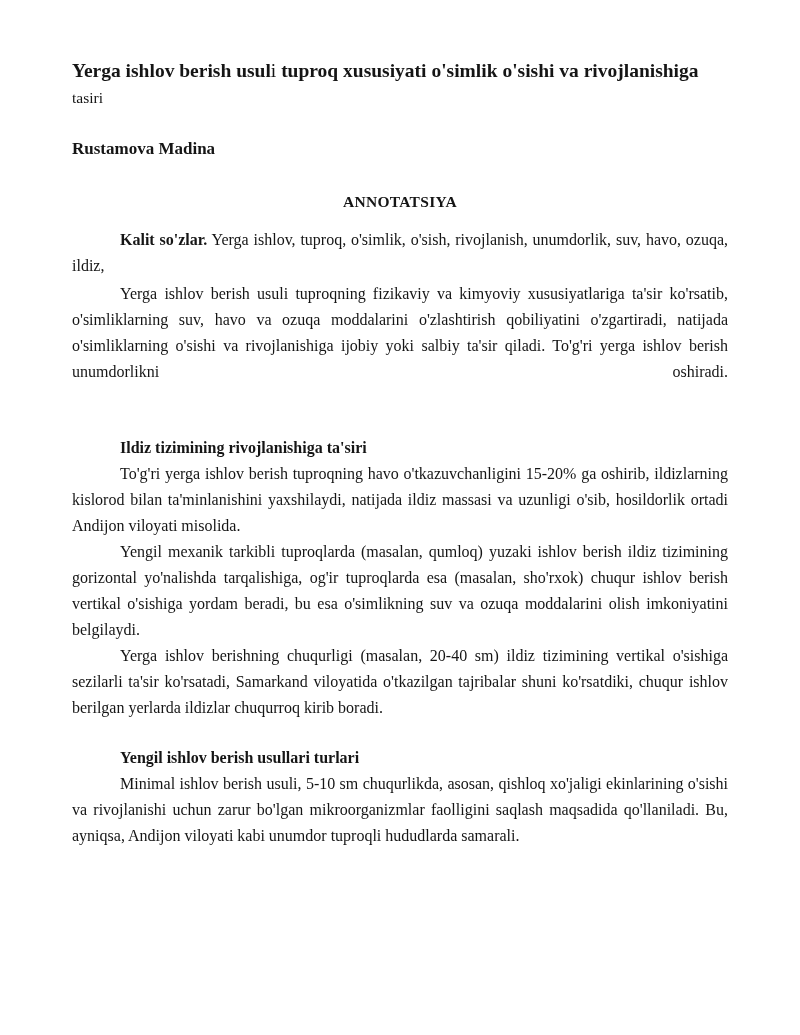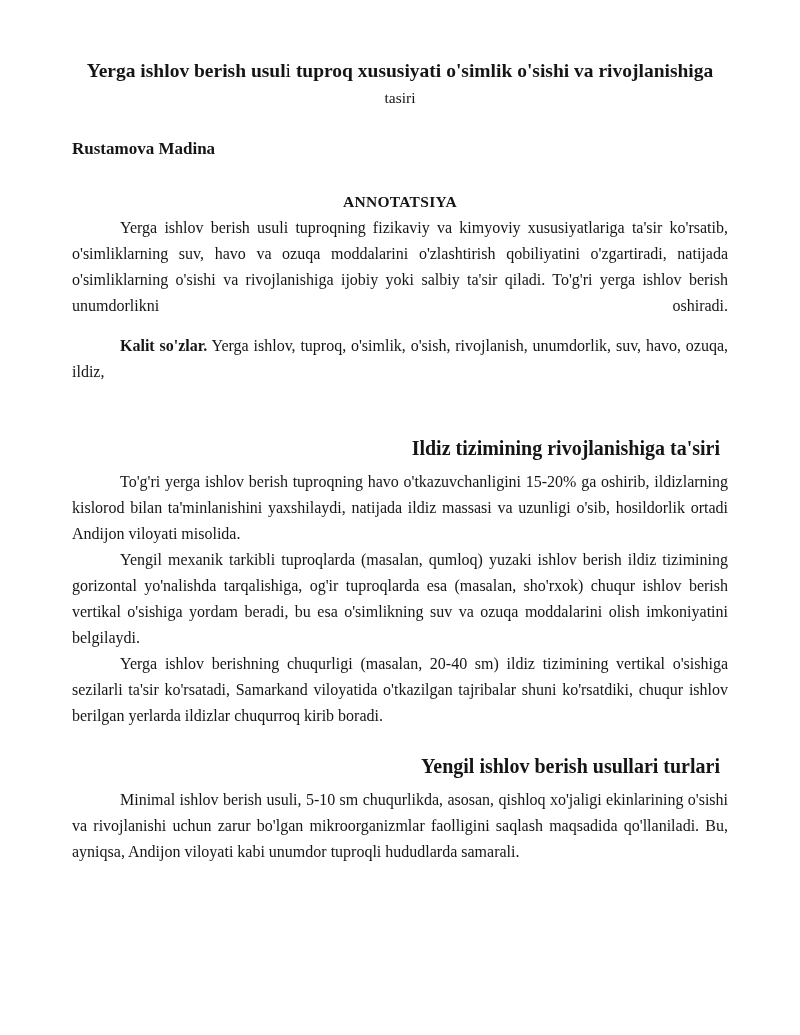--- a/index.html
+++ b/index.html
@@ -16,21 +16,20 @@
   }
   .page {
     box-sizing: border-box;
     width: 800px;
     height: 1035px;
     padding: 58px 72px 0 72px;
     background: #ffffff;
   }
   .doc-title {
     margin: 0;
-    text-align: center;
     font-size: 19.5px;
     line-height: 26px;
     font-weight: bold;
   }
   .doc-title .t-regular {
     font-weight: normal;
   }
   .doc-title .t-small {
     font-weight: normal;
     font-size: 15.5px;
@@ -57,48 +56,48 @@
     text-indent: 48px;
   }
   p.annotation {
     margin-top: 2px;
     text-align-last: justify;
   }
   p.keywords {
     margin-top: 14px;
   }
   .sec-heading {
-    margin: 8px;
-    font-size: 20px;
+    margin: 0;
+    font-size: 16px;
     line-height: 26px;
     font-weight: bold;
     text-indent: 48px;
-    text-align: right;
+    text-align: left;
   }
   .sec1-heading { margin-top: 50px; }
   .sec2-heading { margin-top: 24px; }
   .mt12 { margin-top: 12px; }
   .mt10 { margin-top: 10px; }
   .mt8  { margin-top: 8px; }
   .bold { font-weight: bold; }
 </style>
 </head>
 <body>
 
 <div class="page">
 
   <h1 class="doc-title"><span>Yerga ishlov berish usul</span><span class="t-regular">i</span><span> tuproq xususiyati o'simlik o'sishi va rivojlanishiga </span><span class="t-small">tasiri</span></h1>
 
   <div class="author">Rustamova Madina</div>
 
   <div class="annot-heading">ANNOTATSIYA</div>
 
+  <p class="body-para keywords"><span class="bold">Kalit so'zlar.</span><span> Yerga ishlov, tuproq, o'simlik, o'sish, rivojlanish, unumdorlik, suv, havo, ozuqa, ildiz,</span></p>
+
   <p class="body-para annotation">Yerga ishlov berish usuli tuproqning fizikaviy va kimyoviy xususiyatlariga ta'sir ko'rsatib, o'simliklarning suv, havo va ozuqa moddalarini o'zlashtirish qobiliyatini o'zgartiradi, natijada o'simliklarning o'sishi va rivojlanishiga ijobiy yoki salbiy ta'sir qiladi. To'g'ri yerga ishlov berish unumdorlikni oshiradi.</p>
-
-  <p class="body-para keywords"><span class="bold">Kalit so'zlar.</span><span> Yerga ishlov, tuproq, o'simlik, o'sish, rivojlanish, unumdorlik, suv, havo, ozuqa, ildiz,</span></p>
 
   <h2 class="sec-heading sec1-heading">Ildiz tizimining rivojlanishiga ta'siri</h2>
   <p class="body-para">To'g'ri yerga ishlov berish tuproqning havo o'tkazuvchanligini 15-20% ga oshirib, ildizlarning kislorod bilan ta'minlanishini yaxshilaydi, natijada ildiz massasi va uzunligi o'sib, hosildorlik ortadi Andijon viloyati misolida.</p>
   <p class="body-para mt12">Yengil mexanik tarkibli tuproqlarda (masalan, qumloq) yuzaki ishlov berish ildiz tizimining gorizontal yo'nalishda tarqalishiga, og'ir tuproqlarda esa (masalan, sho'rxok) chuqur ishlov berish vertikal o'sishiga yordam beradi, bu esa o'simlikning suv va ozuqa moddalarini olish imkoniyatini belgilaydi.</p>
   <p class="body-para mt10">Yerga ishlov berishning chuqurligi (masalan, 20-40 sm) ildiz tizimining vertikal o'sishiga sezilarli ta'sir ko'rsatadi, Samarkand viloyatida o'tkazilgan tajribalar shuni ko'rsatdiki, chuqur ishlov berilgan yerlarda ildizlar chuqurroq kirib boradi.</p>
 
   <h2 class="sec-heading sec2-heading">Yengil ishlov berish usullari turlari</h2>
   <p class="body-para mt8">Minimal ishlov berish usuli, 5-10 sm chuqurlikda, asosan, qishloq xo'jaligi ekinlarining o'sishi va rivojlanishi uchun zarur bo'lgan mikroorganizmlar faolligini saqlash maqsadida qo'llaniladi. Bu, ayniqsa, Andijon viloyati kabi unumdor tuproqli hududlarda samarali.</p>
 
 </div>

